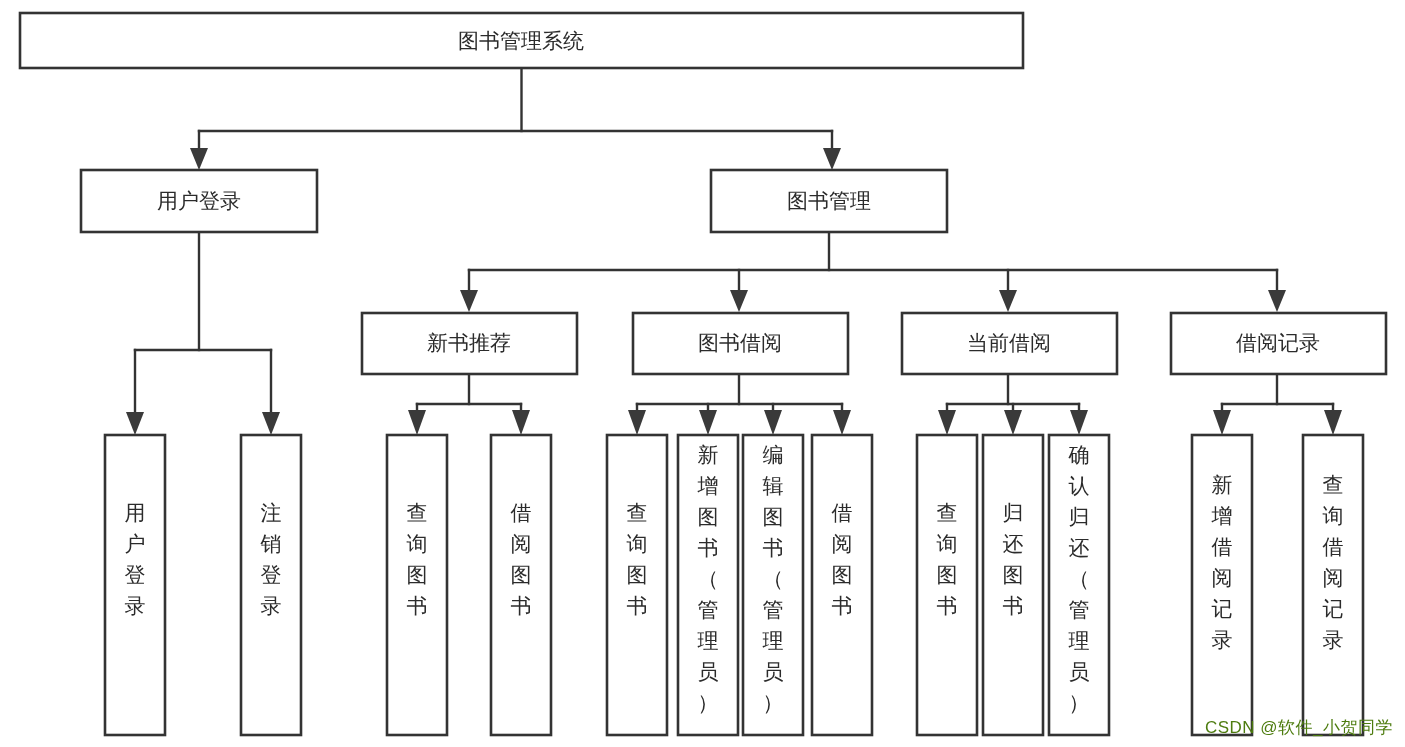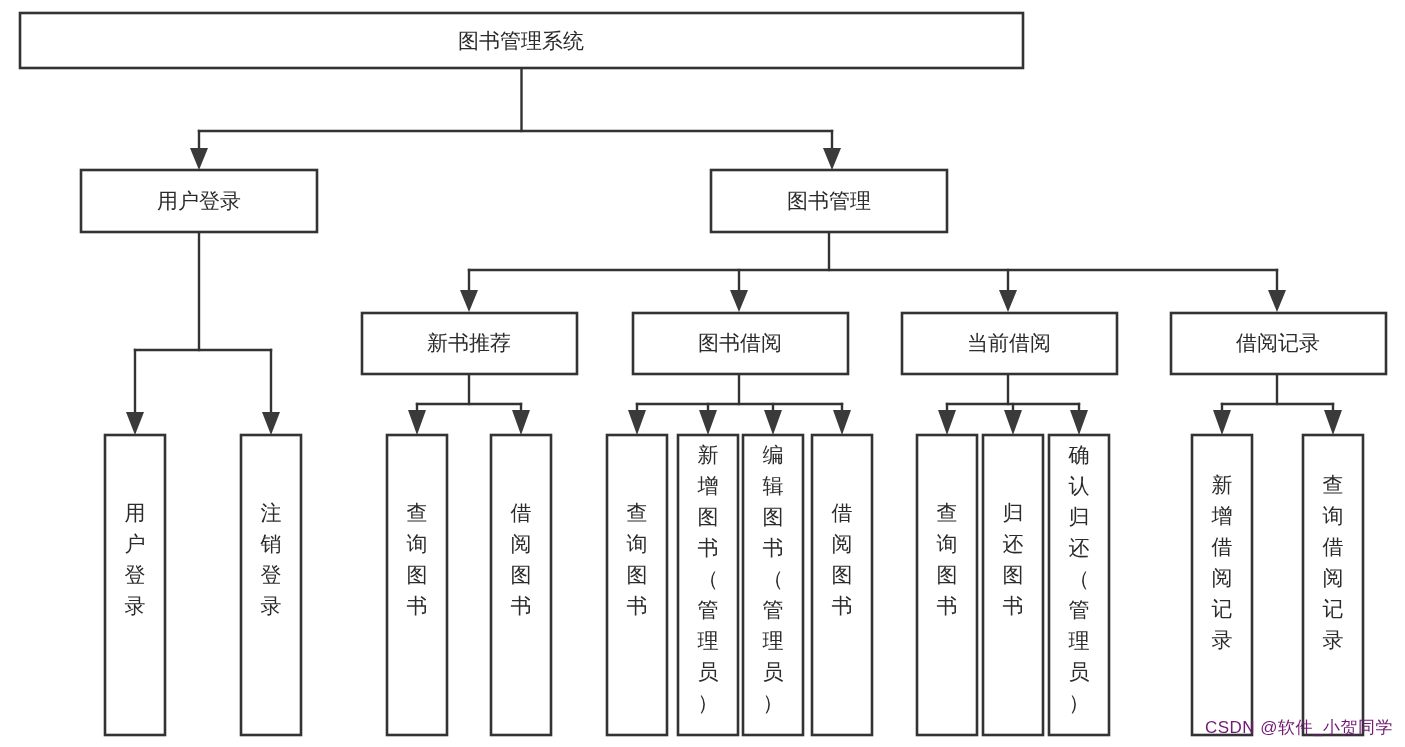--- a/index.html
+++ b/index.html
@@ -54,21 +54,21 @@
     font-size: 21px;
     fill: #2b2b2b;
     text-anchor: middle;
   }
   .watermark {
     position: absolute;
     right: 12px;
     bottom: 8px;
     font-family: "Liberation Sans", "DejaVu Sans", sans-serif;
     font-size: 17px;
-    color: #701a75;
+    color: #4d7c0f;
     letter-spacing: 0.5px;
     white-space: nowrap;
     user-select: none;
   }
 </style>
 </head>
 <body>
 
 <div id="diagram-root">
 

